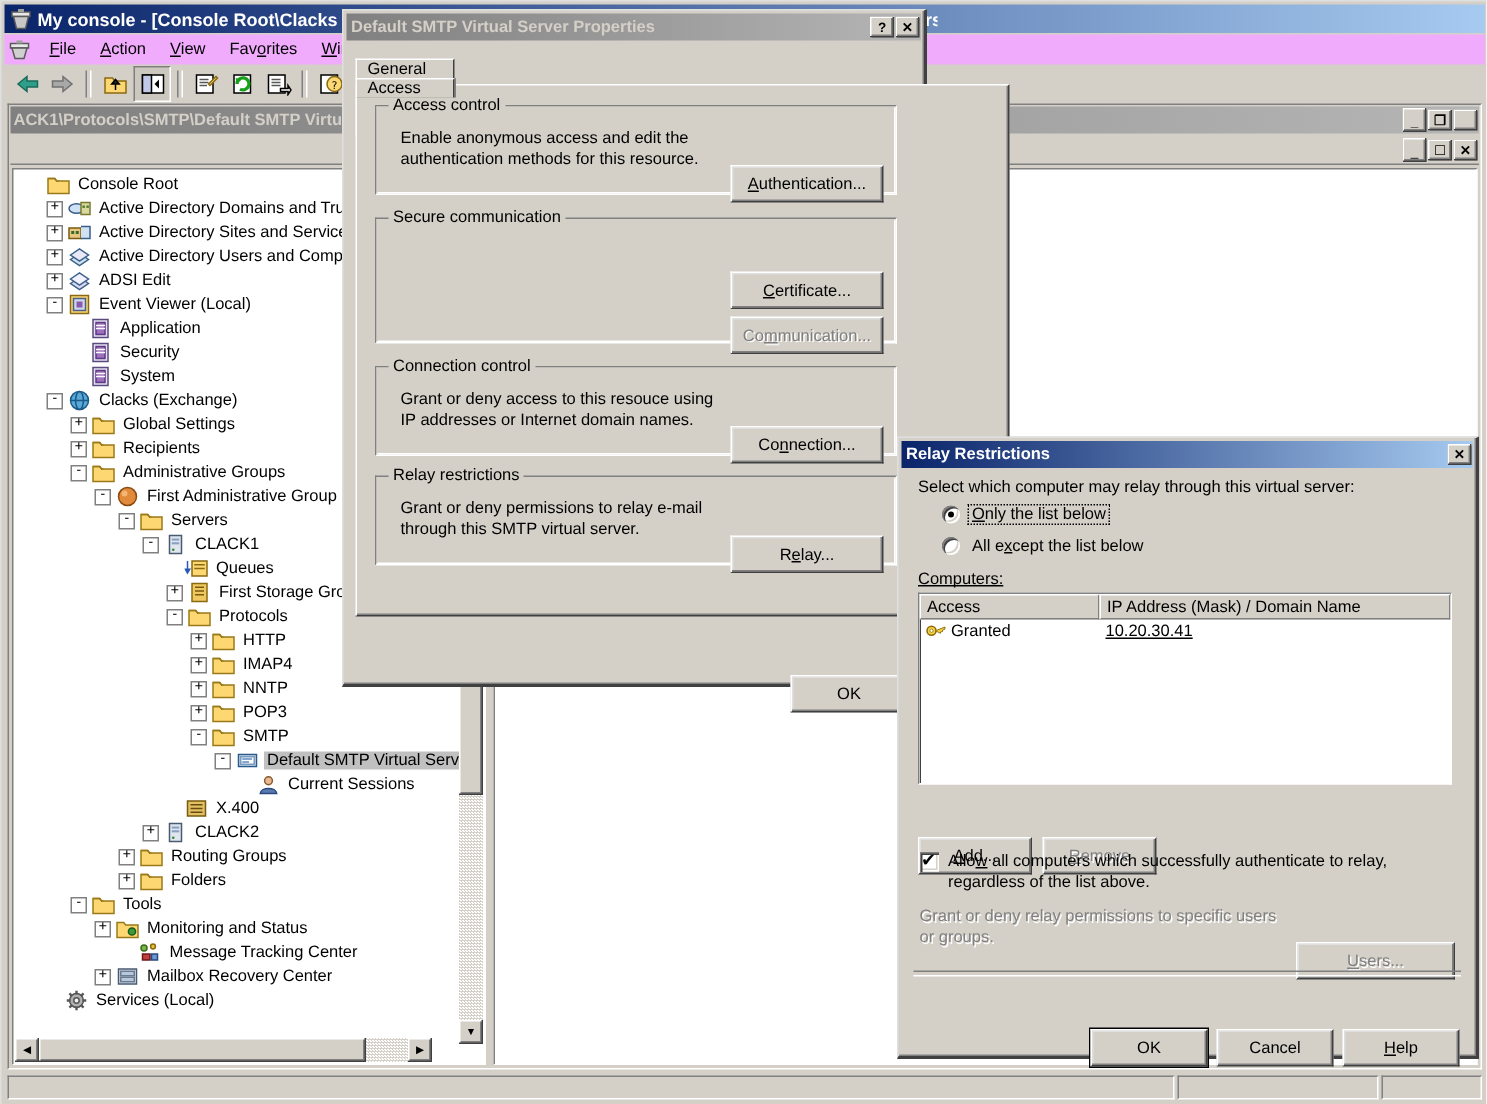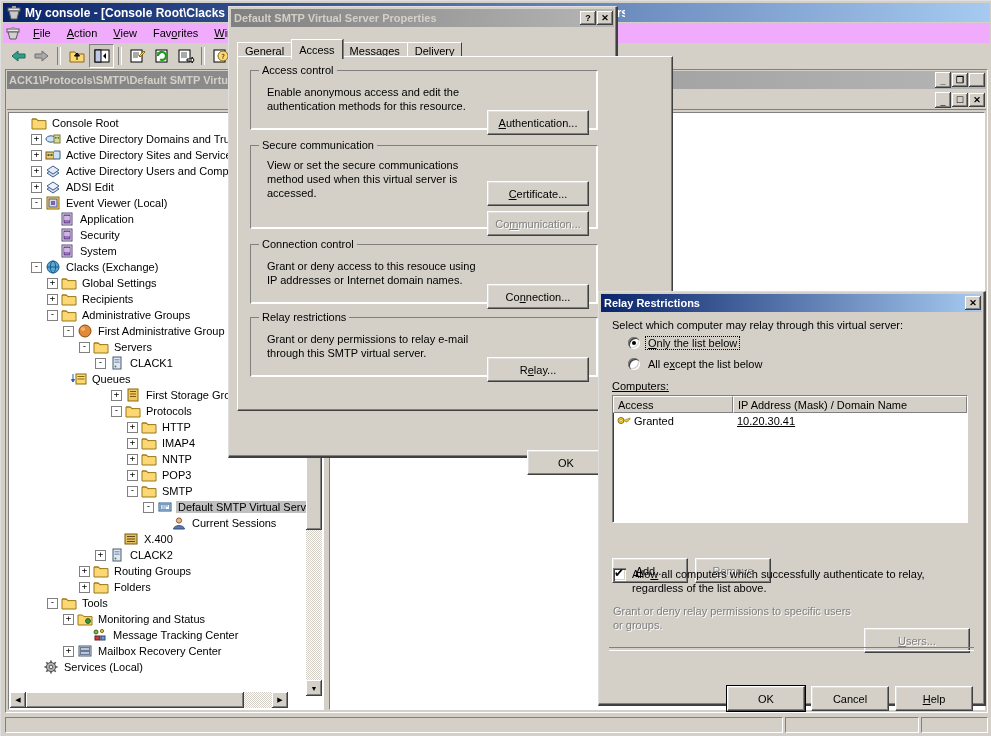--- a/index.html
+++ b/index.html
@@ -180,21 +180,21 @@
     border-right: 2px solid #404040; border-bottom: 2px solid #404040;
     box-shadow: inset -1px -1px 0 #808080;
     box-sizing: border-box;
   }
   #dlg-smtp .titlebar {
     position: absolute; left: 2px; top: 2px; right: 2px; height: 18px;
     background: linear-gradient(90deg,#808080 0%, #b5b5b5 100%);
     display: flex; align-items: center; color: #d4d0c8; font-weight: bold; font-size: 11px;
     padding-left: 3px; box-sizing: border-box;
   }
-  .tabstrip { position: absolute; left: 8px; top: 32px; display: flex; align-items: flex-end; height: 20px; }
+  .tabstrip { position: absolute; left: 8px; top: 32px; display: flex; height: 20px; flex-direction: column; }
   .tab {
     height: 17px; padding: 0 7px; font-size: 11px;
     background: #d4d0c8;
     border-top: 1px solid #ffffff; border-left: 1px solid #ffffff; border-right: 1px solid #404040;
     display: flex; align-items: center; margin-right: -1px; position: relative;
     box-sizing: border-box;
   }
   .tab.active {
     height: 20px; z-index: 3; font-weight: normal;
     box-shadow: 1px 0 0 #808080;
@@ -504,21 +504,21 @@
               <div class="trow" style="padding-left: 86px;">
                 <span class="twist">-</span>
                 <span class="tico"><svg width="16" height="16" viewBox="0 0 16 16">
                     <rect x="4" y="2" width="8" height="12" fill="#dfe6ef" stroke="#4a5a70"></rect>
                     <rect x="5.5" y="4" width="5" height="1.4" fill="#8aa0c0"></rect>
                     <rect x="5.5" y="6.5" width="5" height="1.4" fill="#8aa0c0"></rect>
                     <circle cx="6.5" cy="11.5" r="0.9" fill="#3a8a3a"></circle>
                   </svg></span>
                 <span class="tlabel">CLACK1</span>
               </div>
-              <div class="trow" style="padding-left: 50px;">
+              <div class="trow" style="padding-left: 102px;">
                 <span class="twist none"></span>
                 <span class="tico"><svg width="16" height="16" viewBox="0 0 16 16">
                     <rect x="5" y="3" width="10" height="10" fill="#fcd772" stroke="#8a6a10"></rect>
                     <line x1="6.5" y1="5.5" x2="13.5" y2="5.5" stroke="#8a6a10"></line>
                     <line x1="6.5" y1="8" x2="13.5" y2="8" stroke="#8a6a10"></line>
                     <path d="M2 3 L2 10 M2 11 L0.5 8.5 L3.5 8.5 Z" fill="#2a5ab8" stroke="#2a5ab8"></path>
                   </svg></span>
                 <span class="tlabel">Queues</span>
               </div>
               <div class="trow" style="padding-left: 102px;">
@@ -735,21 +735,20 @@
         <span class="lbl">Access control</span>
         <div style="position:absolute;left:16px;top:14px;width:200px;line-height:14px;font-size:11px;">Enable anonymous access and edit the authentication methods for this resource.</div>
         <div class="btn" style="left:236px; top:16px; width:100px; height:23px;">
           <span><span class="ul">A</span><span>uthentication...</span></span>
         </div>
       </div>
 
       <div class="grp" style="left:12px; top:88px; width:346px; height:82px;">
         <div class="inner"></div>
         <span class="lbl">Secure communication</span>
-        <div style="position:absolute;left:16px;top:12px;width:205px;line-height:14px;font-size:11px;">View or set the secure communications method used when this virtual server is accessed.</div>
         <div class="btn" style="left:236px; top:12px; width:100px; height:23px;justify-content:center;">
           <span><span class="ul">C</span>ertificate...</span>
         </div>
         <div class="btn disabled" style="left:236px; top:42px; width:100px; height:23px;">
           <span>Co<span class="ul">m</span>munication...</span>
         </div>
       </div>
 
       <div class="grp" style="left:12px; top:187px; width:346px; height:58px;">
         <div class="inner"></div>

